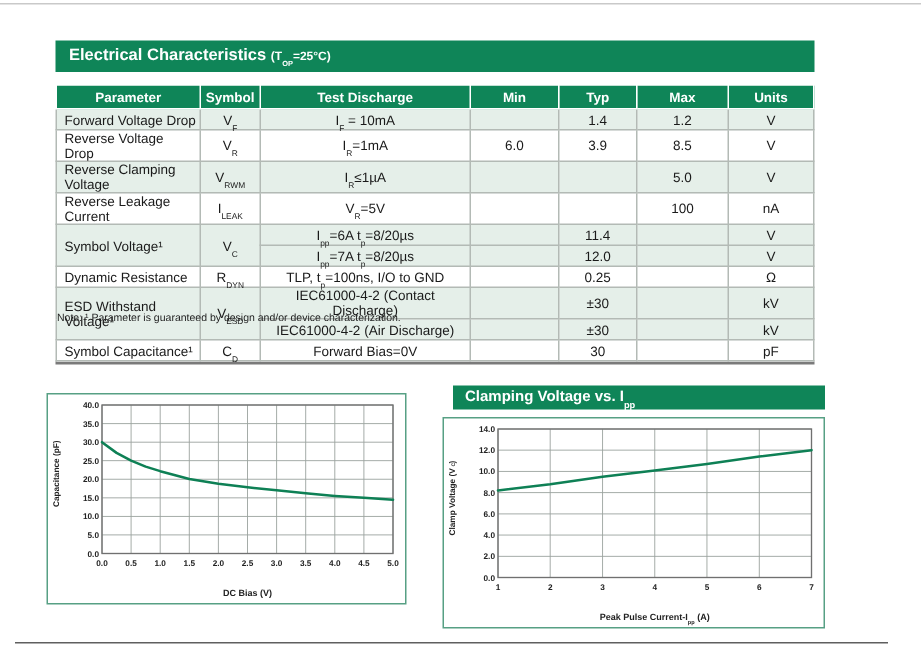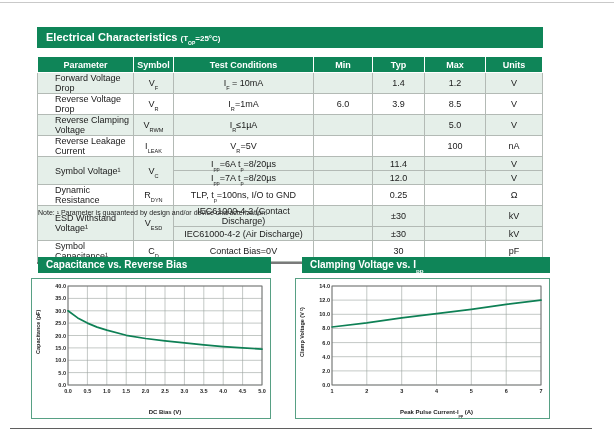--- a/index.html
+++ b/index.html
@@ -12,21 +12,21 @@
   .ec-section{position:absolute;left:37px;top:27px;width:506px;}
   .ec-titlebar{background:#0f8558;color:#ffffff;height:21px;line-height:21px;
                padding-left:9px;font-size:11px;font-weight:bold;}
   .ec-titlebar .suffix{font-size:8px;font-weight:bold;}
   .ec-tablewrap{margin-top:8px;border-bottom:2px solid #7a7a7a;}
   table.ec{width:100%;border-collapse:collapse;table-layout:fixed;}
   table.ec th{background:#0f8558;color:#ffffff;font-size:9px;font-weight:bold;
               height:15px;padding:0;border:1px solid #ffffff;}
   table.ec td{font-size:9px;height:13px;padding:0 2px;text-align:center;
               border:1px solid #b3bab5;background:#ffffff;}
-  table.ec td.param{text-align:left;padding-left:17px;}
+  table.ec td.param{text-align:left;padding-left:5px;}
   table.ec tr.alt td{background:#e5efe9;}
   sub{font-size:0.62em;line-height:0;position:relative;top:0.25em;}
   .note{position:absolute;left:38px;top:209px;font-size:7px;color:#222222;}
 
   
   .chart-panel{position:absolute;top:257px;}
   .cap-panel{left:31px;width:240px;}
   .clamp-panel{left:295px;width:255px;}
   .chart-titlebar{background:#0f8558;color:#ffffff;height:16px;line-height:16px;
                   padding-left:8px;font-size:10px;font-weight:bold;margin-left:7px;}
@@ -63,21 +63,21 @@
             <col style="width:140px">
           <col style="width:59px">
             <col style="width:52px">
             <col style="width:61px">
             <col style="width:57px">
         </colgroup>
         <thead>
           <tr>
             <th>Parameter</th>
             <th>Symbol</th>
-            <th>Test Conditions</th>
+            <th>Test Discharge</th>
             <th>Min</th>
             <th>Typ</th>
             <th>Max</th>
             <th>Units</th>
           </tr>
         </thead>
         <tbody>
           <tr class="alt">
             <td class="param">Forward Voltage Drop</td>
             <td>V<sub>F</sub></td>
@@ -151,37 +151,34 @@
           <tr class="alt">
             <td>IEC61000-4-2 (Air Discharge)</td>
             <td></td>
             <td>±30</td>
             <td></td>
             <td>kV</td>
           </tr>
           <tr>
             <td class="param">Symbol Capacitance¹</td>
             <td>C<sub>D</sub></td>
-            <td>Contact Bias=0V</td>
+            <td>Forward Bias=0V</td>
             <td></td>
             <td>30</td>
             <td></td>
             <td>pF</td>
           </tr>
         </tbody>
       </table>
     </div>
   </div>
 
   <div class="note">Note: ¹ Parameter is guaranteed by design and/or device characterization.</div>
 
   <div class="chart-panel cap-panel">
-    <div class="chart-titlebar">
-      <span>Capacitance vs. Reverse Bias</span>
-    </div>
     <div class="chart-box">
       <svg width="238" height="122">
           <line class="grid" x1="36.0" y1="7" x2="36.0" y2="106"></line>
           <line class="grid" x1="55.4" y1="7" x2="55.4" y2="106"></line>
           <line class="grid" x1="74.8" y1="7" x2="74.8" y2="106"></line>
           <line class="grid" x1="94.2" y1="7" x2="94.2" y2="106"></line>
           <line class="grid" x1="113.6" y1="7" x2="113.6" y2="106"></line>
           <line class="grid" x1="133.0" y1="7" x2="133.0" y2="106"></line>
           <line class="grid" x1="152.4" y1="7" x2="152.4" y2="106"></line>
           <line class="grid" x1="171.8" y1="7" x2="171.8" y2="106"></line>

